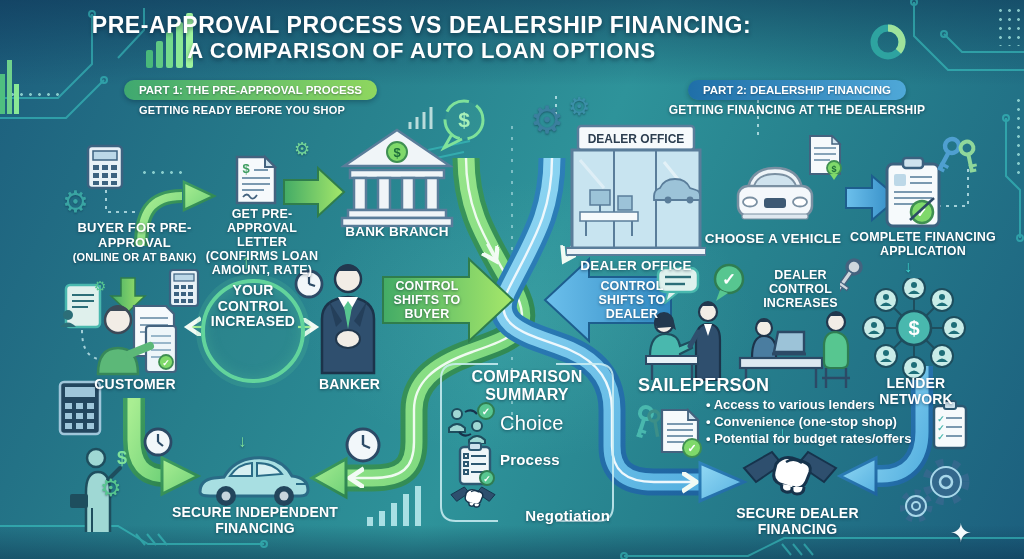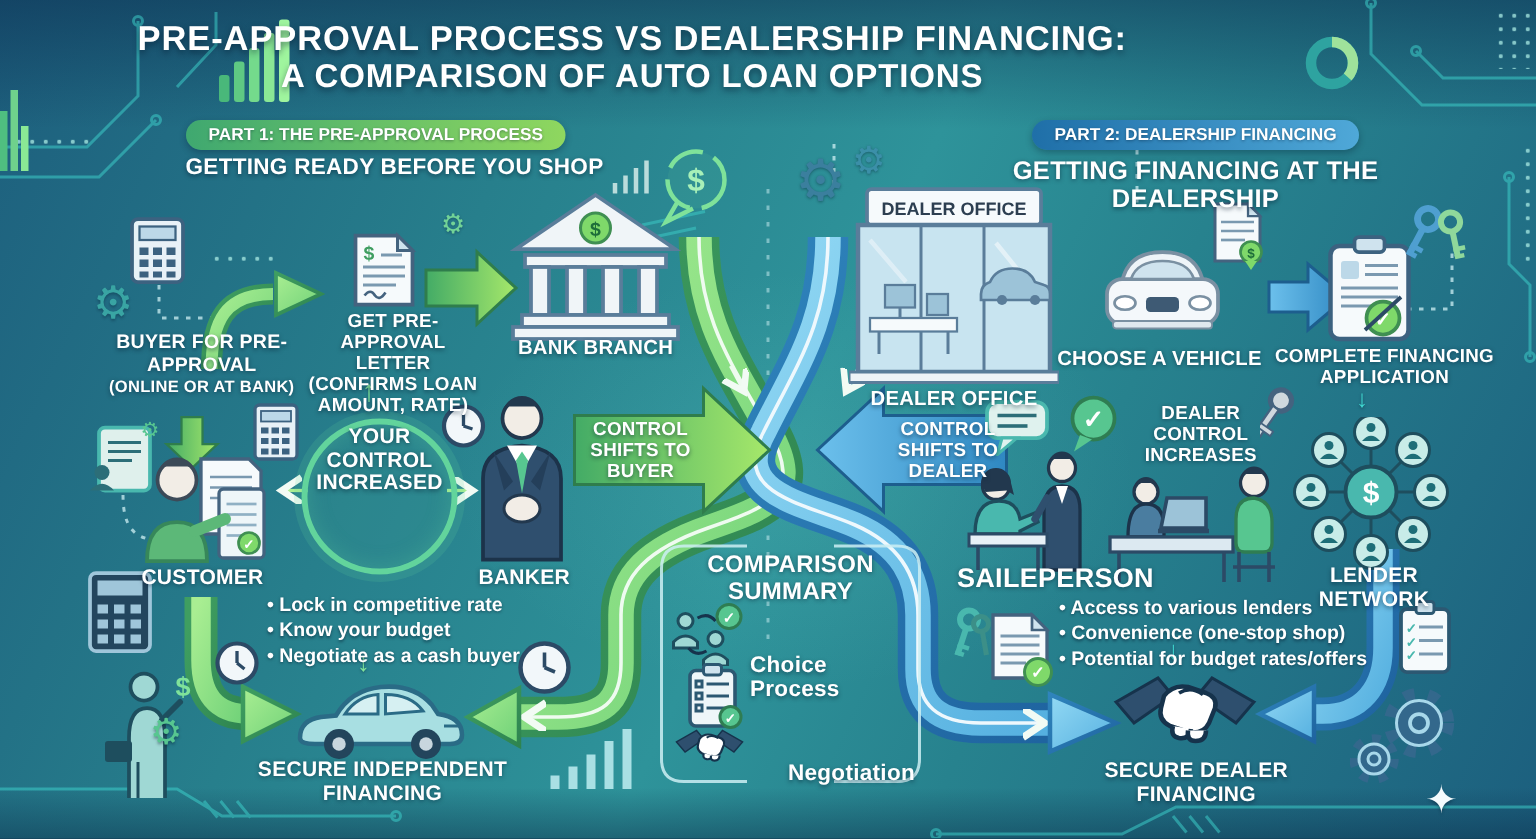--- a/index.html
+++ b/index.html
@@ -151,24 +151,24 @@
     <g stroke="#a9ee92" stroke-width="2.2" fill="none">
       <path d="M205,327 L190,327" marker-end="url(#mw)"></path>
       <path d="M298,327 L313,327" marker-end="url(#mw)"></path>
     </g>
   </svg>
 
   <div class="abs title" style="top:12px;font-size:23px;">PRE-APPROVAL PROCESS VS DEALERSHIP FINANCING:</div>
   <div class="abs title" style="top:38px;font-size:22px;">A COMPARISON OF AUTO LOAN OPTIONS</div>
 
   <div class="abs badge badge-green" style="left:124px;top:80px;">PART 1: THE PRE-APPROVAL PROCESS</div>
-  <div class="abs lbl" style="left:103px;top:104px;width:320px;font-size:15px;">GETTING READY BEFORE YOU SHOP</div>
+  <div class="abs lbl" style="left:82px;top:104px;width:320px;font-size:11px;">GETTING READY BEFORE YOU SHOP</div>
 
   <div class="abs badge badge-blue" style="left:688px;top:80px;">PART 2: DEALERSHIP FINANCING</div>
-  <div class="abs lbl" style="left:632px;top:104px;width:330px;font-size:17px;">GETTING FINANCING AT THE DEALERSHIP</div>
+  <div class="abs lbl" style="left:632px;top:104px;width:330px;font-size:12px;">GETTING FINANCING AT THE DEALERSHIP</div>
 
   <div class="abs icon" style="left:86px;top:144px;">
     <svg width="38" height="46" viewBox="0 0 38 46">
       <rect x="2" y="2" width="34" height="42" rx="4" fill="#e8f1f7" stroke="#3c6280" stroke-width="2.5"></rect>
       <rect x="7" y="7" width="24" height="9" fill="#bcd8e8" stroke="#3c6280" stroke-width="1.5"></rect>
       <g fill="#3c6280">
         <rect x="7" y="21" width="6" height="5"></rect>
           <rect x="16" y="21" width="6" height="5"></rect>
           <rect x="25" y="21" width="6" height="5"></rect>
         <rect x="7" y="29" width="6" height="5"></rect>
@@ -412,25 +412,20 @@
       <path d="M6,110 L6,56 Q6,36 32,34 Q58,36 58,56 L58,110 Z" fill="#2f4f6e" stroke="#1c334a" stroke-width="2.5"></path>
       <polygon points="32,34 22,34 32,52 42,34" fill="#ffffff"></polygon>
       <polygon points="32,38 28,44 32,66 36,44" fill="#57c690"></polygon>
       <path d="M13,38 L26,58 L20,64 Z" fill="#243f5a"></path>
         <path d="M51,38 L38,58 L44,64 Z" fill="#243f5a"></path>
       <ellipse cx="32" cy="76" rx="12" ry="9" fill="#f2ede6" stroke="#22384e" stroke-width="2"></ellipse>
     </svg>
   </div>
   <div class="abs lbl" style="left:312px;top:377px;width:75px;font-size:14px;">BANKER</div>
 
-  <ul class="abs bullets" style="left:178px;top:395px;width:215px;">
-    <li>Lock in competitive rate</li>
-    <li>Know your budget</li>
-    <li>Negotiate as a cash buyer</li>
-  </ul>
 
   <div class="abs icon" style="left:58px;top:380px;">
     <svg width="44" height="56" viewBox="0 0 44 56">
       <rect x="2" y="2" width="40" height="52" rx="4" fill="#23465e" stroke="#9fc6da" stroke-width="2.5"></rect>
       <rect x="7" y="7" width="30" height="10" fill="#9fc6da"></rect>
       <g fill="#9fc6da">
         <rect x="7" y="23" width="7" height="6"></rect>
           <rect x="18" y="23" width="7" height="6"></rect>
           <rect x="29" y="23" width="7" height="6"></rect>
         <rect x="7" y="33" width="7" height="6"></rect>
@@ -505,21 +500,21 @@
         <circle cx="11" cy="12" r="5"></circle>
           <path d="M3,26 q8,-8 16,0 l0,4 l-16,0 z"></path>
         <circle cx="31" cy="24" r="5"></circle>
           <path d="M23,38 q8,-8 16,0 l0,4 l-16,0 z"></path>
       </g>
       <path d="M19,10 q7,-4 12,2 M25,32 q-7,4 -12,-2" fill="none" stroke="#16334c" stroke-width="2"></path>
       <circle cx="40" cy="9" r="8" fill="#57c690" stroke="#2f7d52" stroke-width="2"></circle>
       <text x="40" y="13" font-size="10" font-weight="bold" fill="#fff" text-anchor="middle">✓</text>
     </svg>
   </div>
-  <div class="abs lbl" style="left:500px;top:436px;width:90px;font-size:15px;text-align:left;font-weight:700;">Choice</div>
+  <div class="abs lbl" style="left:500px;top:412px;width:90px;font-size:20px;text-align:left;font-weight:400;">Choice</div>
 
   <div class="abs icon" style="left:458px;top:442px;">
     <svg width="38" height="44" viewBox="0 0 38 44">
       <rect x="2" y="5" width="30" height="37" rx="4" fill="#eef6f9" stroke="#2c5872" stroke-width="2.4"></rect>
       <rect x="11" y="1" width="12" height="7" rx="2" fill="#cfe3ee" stroke="#2c5872" stroke-width="2"></rect>
       <g stroke="#2c5872" stroke-width="2">
           <rect x="6" y="12" width="4" height="4" fill="none"></rect>
           <line x1="13" y1="14" x2="28" y2="14"></line>
           <rect x="6" y="20" width="4" height="4" fill="none"></rect>
           <line x1="13" y1="22" x2="28" y2="22"></line>

